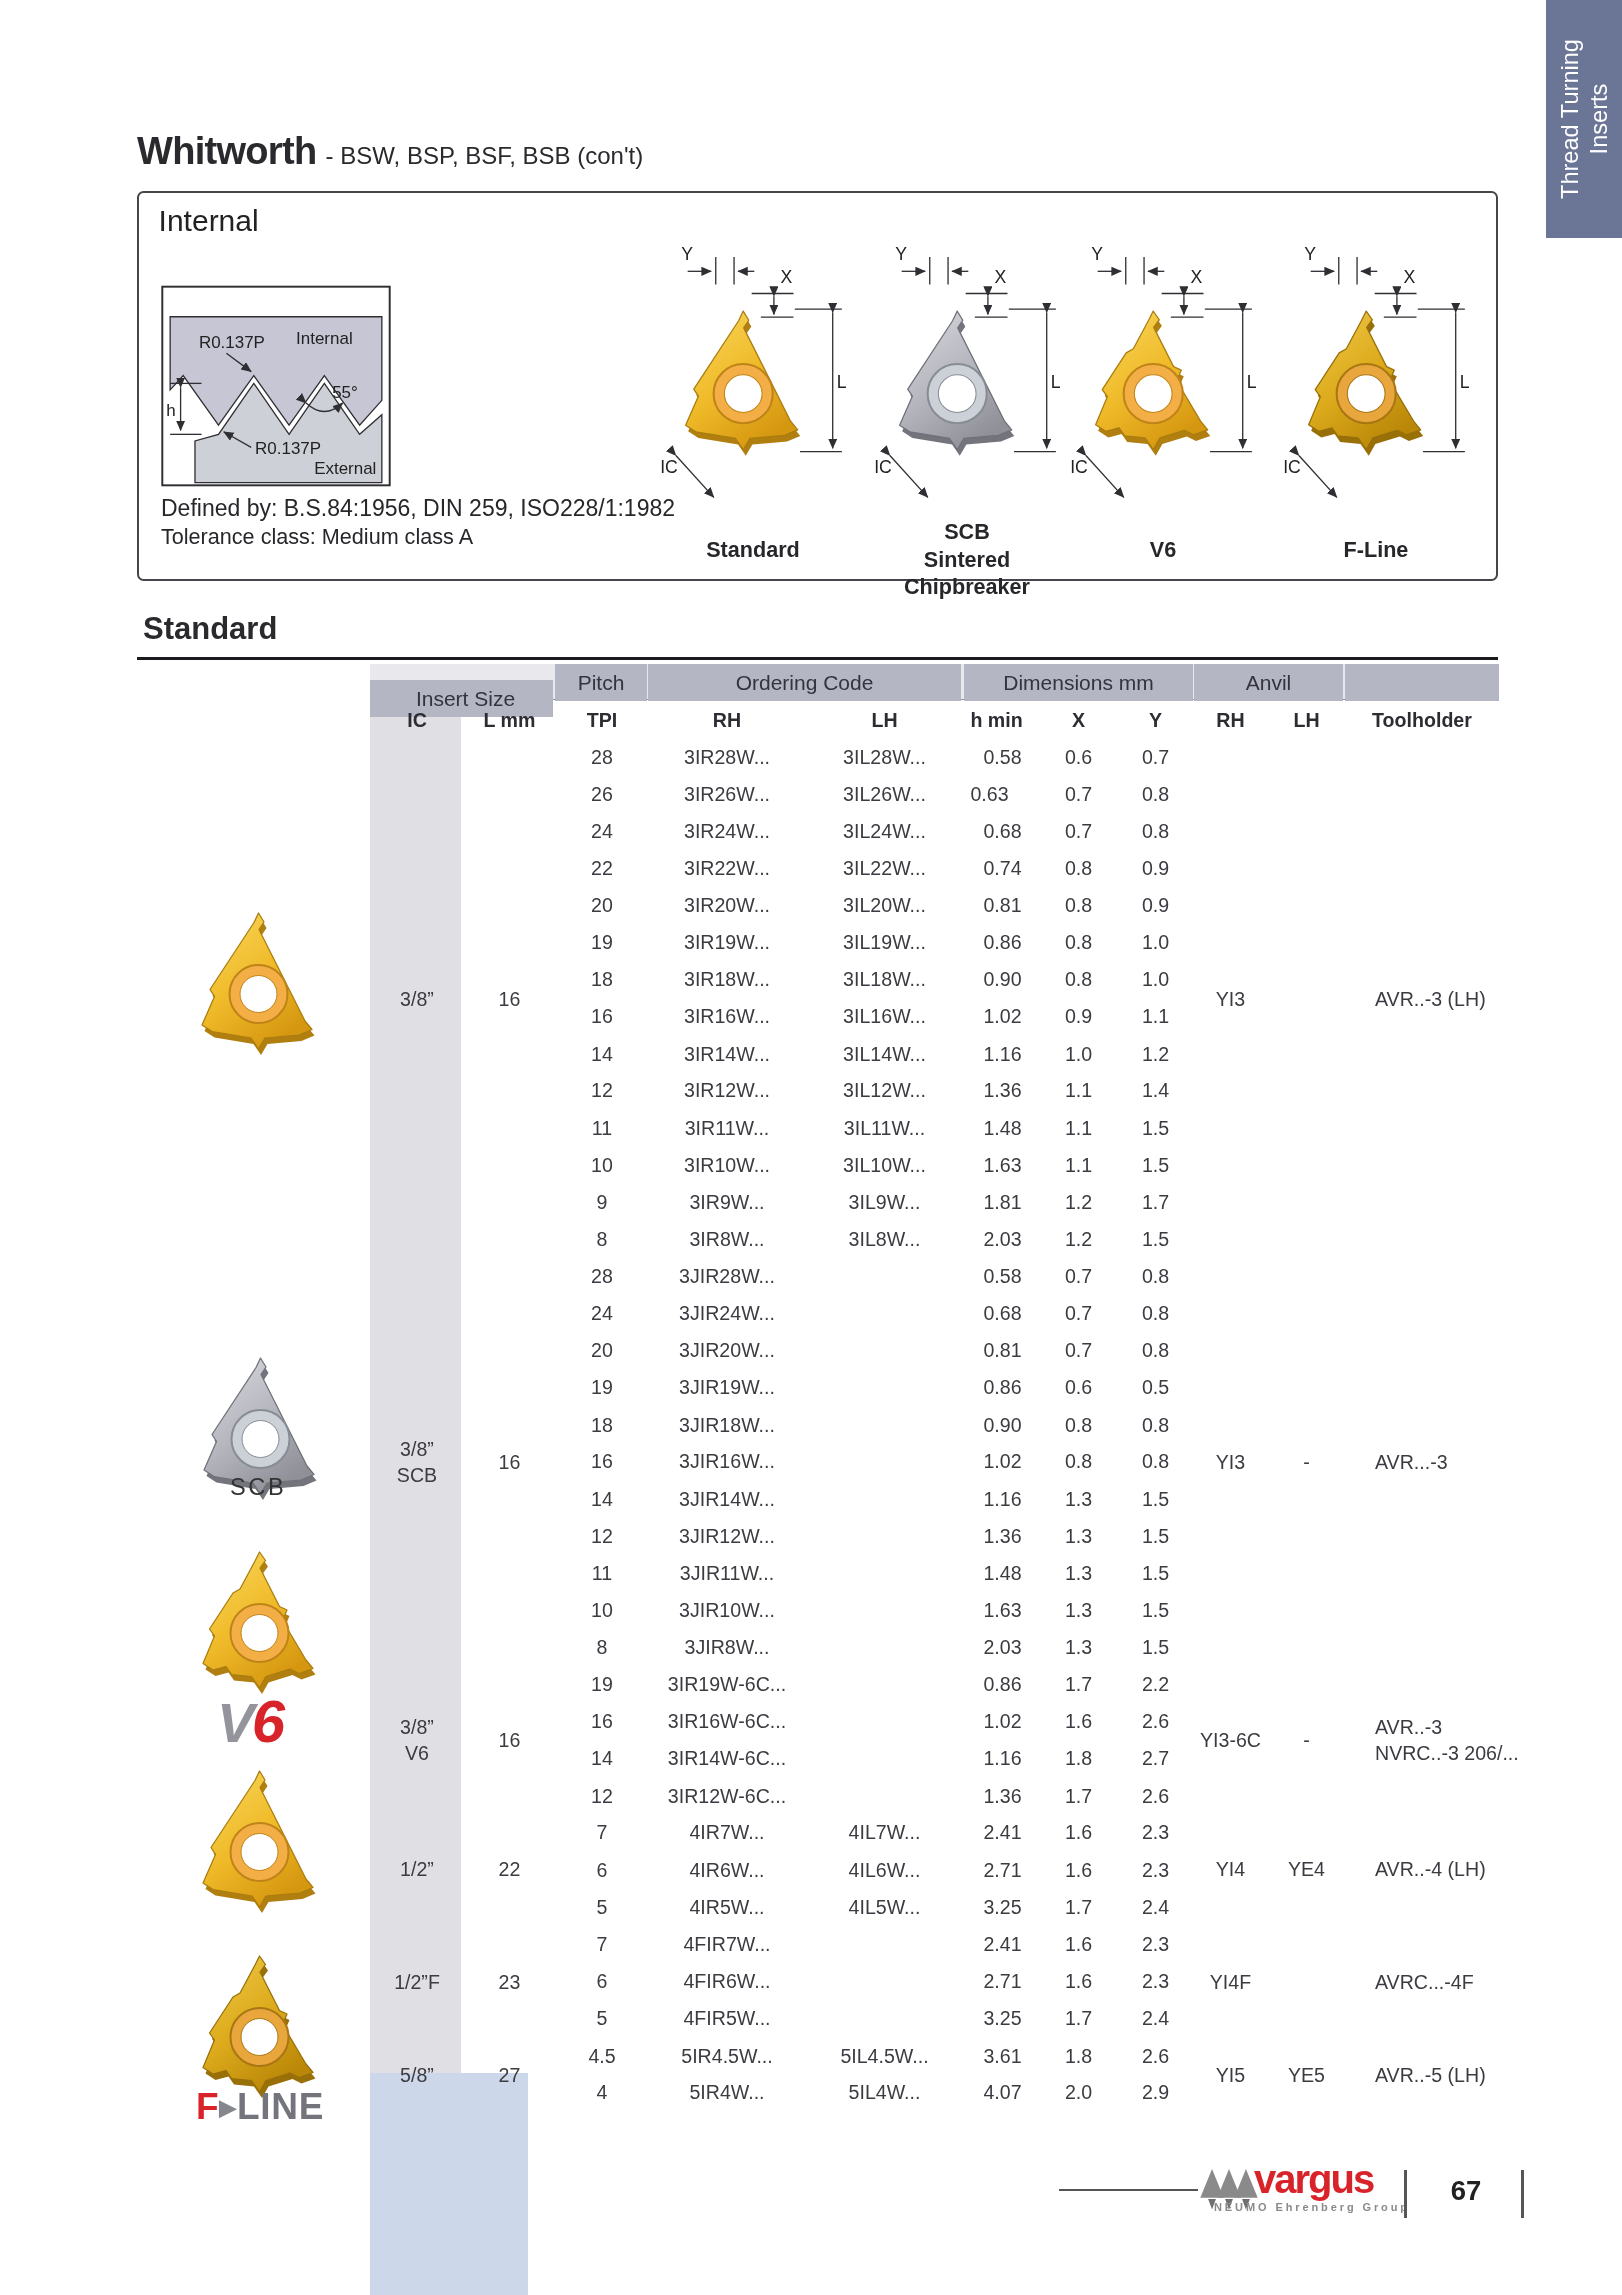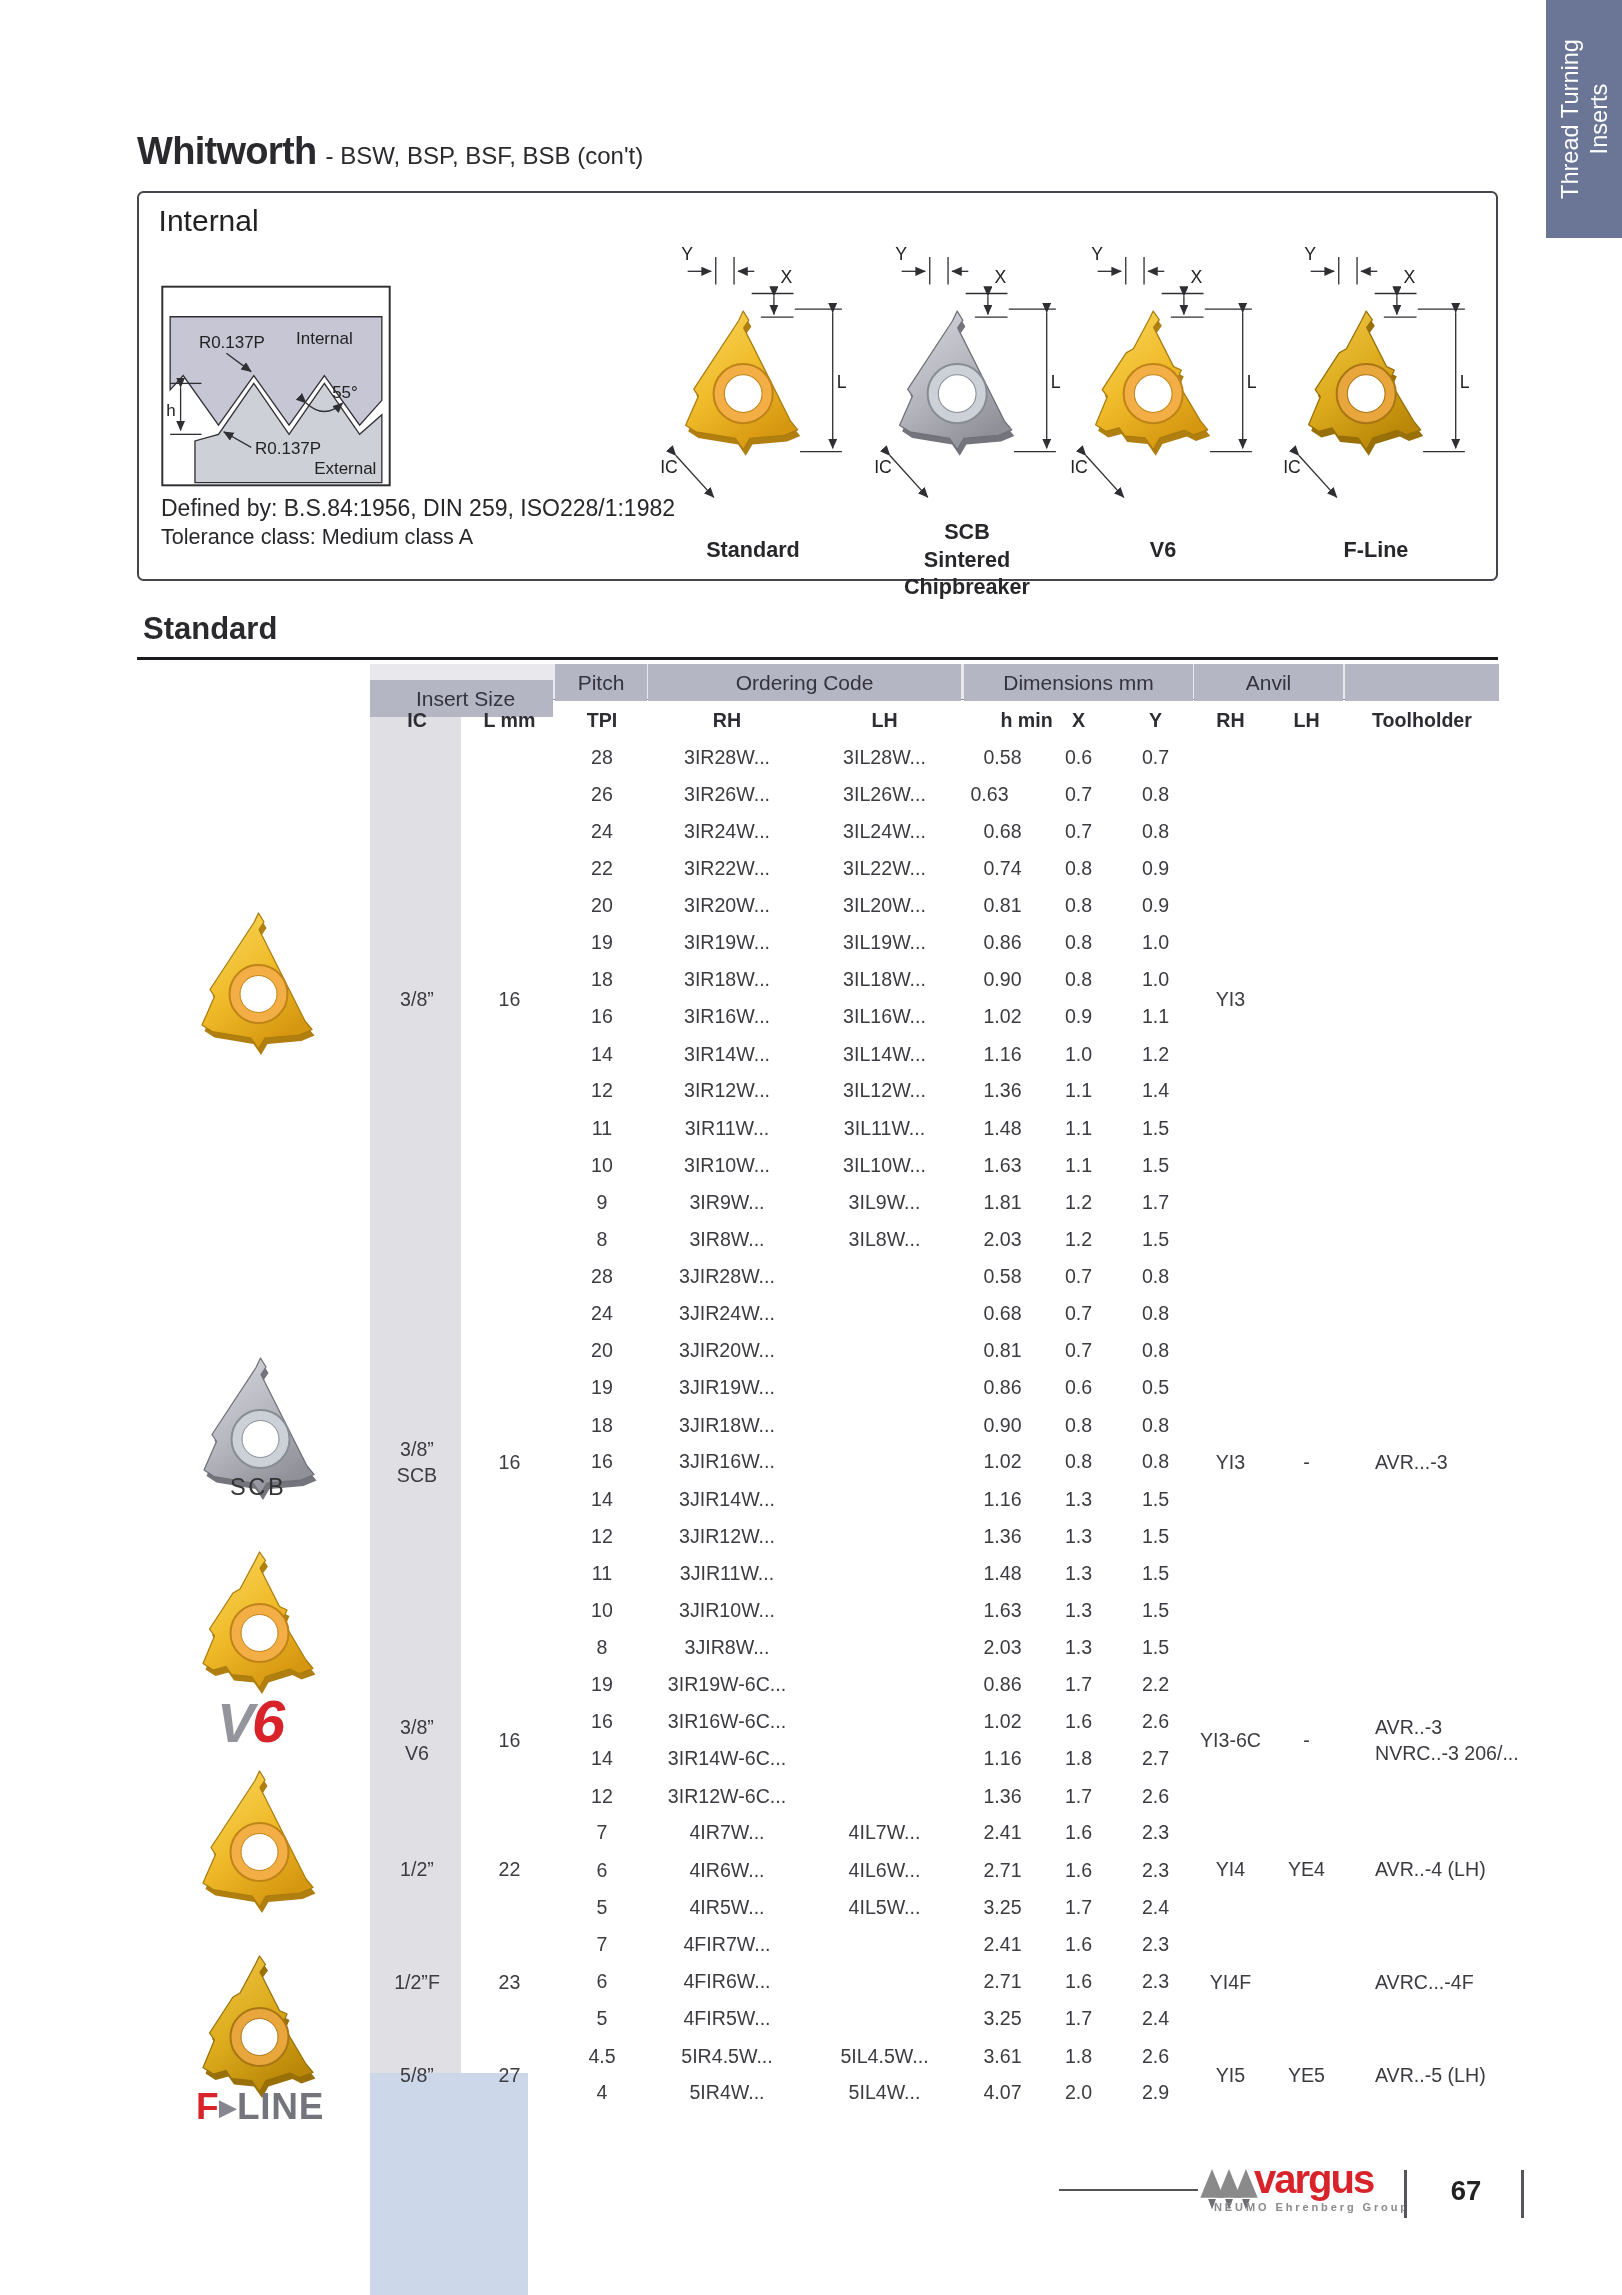--- a/index.html
+++ b/index.html
@@ -278,21 +278,21 @@
       <div class="band-cell" style="left: 278px; top: 0px; width: 313px; height: 37px; background: rgb(181, 182, 196);">Ordering Code</div>
       <div class="band-cell" style="left: 594px; top: 0px; width: 229px; height: 37px; background: rgb(181, 182, 196);">Dimensions mm</div>
       <div class="band-cell" style="left: 824px; top: 0px; width: 149px; height: 37px; background: rgb(181, 182, 196);">Anvil</div>
       <div class="band-cell" style="left: 975px; top: 0px; width: 154px; height: 37px; background: rgb(181, 182, 196);"></div>
       <div style="left: 0px; top: 39px; width: 1129px; height: 35px; background: rgb(233, 233, 237);"></div>
       <div class="sub-cell" style="left: 0px; top: 39px; width: 94px; height: 35px;">IC</div>
       <div class="sub-cell" style="left: 94px; top: 39px; width: 91px; height: 35px;">L mm</div>
       <div class="sub-cell" style="left: 185px; top: 39px; width: 94px; height: 35px;">TPI</div>
       <div class="sub-cell" style="left: 278px; top: 39px; width: 158px; height: 35px;">RH</div>
       <div class="sub-cell" style="left: 436px; top: 39px; width: 157px; height: 35px;">LH</div>
-      <div class="sub-cell" style="left: 618px; top: 39px; width: 77px; height: 35px;">h min</div>
+      <div class="sub-cell" style="left: 588px; top: 39px; width: 77px; height: 35px;">h min</div>
       <div class="sub-cell" style="left: 671px; top: 39px; width: 75px; height: 35px;">X</div>
       <div class="sub-cell" style="left: 746px; top: 39px; width: 79px; height: 35px;">Y</div>
       <div class="sub-cell" style="left: 824px; top: 39px; width: 73px; height: 35px;">RH</div>
       <div class="sub-cell" style="left: 898px; top: 39px; width: 77px; height: 35px;">LH</div>
       <div class="sub-cell" style="left: 975px; top: 39px; width: 154px; height: 35px;">Toolholder</div>
       <div style="left: 0px; top: 73px; width: 1129px; height: 1.3px; background: rgb(142, 142, 150);"></div>
       <div style="left: 94px; top: 75px; width: 91px; height: 1373px; background: rgb(223, 223, 228);"></div>
       <div style="left: 278px; top: 75px; width: 158px; height: 1373px; background: rgb(204, 215, 233);"></div>
       <div class="cell-txt" style="left: 185px; top: 75px; width: 94px; height: 37px;">28</div>
       <div class="cell-txt" style="left: 278px; top: 75px; width: 158px; height: 37px;">3IR28W...</div>
@@ -380,20 +380,23 @@
       <div class="cell-txt" style="left: 746px; top: 557px; width: 79px; height: 37px;">1.5</div>
       <div class="cell-txt" style="left: 0px; top: 75px; width: 94px; height: 520px; flex-direction: column; line-height: 1.35;">
         <div>3/8”</div>
       </div>
       <div class="cell-txt" style="left: 94px; top: 75px; width: 91px; height: 520px; flex-direction: column; line-height: 1.35;">
         <div>16</div>
       </div>
       <div class="cell-txt" style="left: 824px; top: 75px; width: 73px; height: 520px; flex-direction: column; line-height: 1.35;">
         <div>YI3</div>
       </div>
+      <div class="cell-txt" style="left: 975px; top: 75px; width: 154px; height: 520px; flex-direction: column; line-height: 1.35; padding-left: 30px; align-items: flex-start; justify-content: center;">
+        <div style="align-self: flex-start;">AVR..-3 (LH)</div>
+      </div>
       <div class="cell-txt" style="left: 185px; top: 594px; width: 94px; height: 37px;">28</div>
       <div class="cell-txt" style="left: 278px; top: 594px; width: 158px; height: 37px;">3JIR28W...</div>
       <div class="cell-txt" style="left: 594px; top: 594px; width: 77px; height: 37px;">0.58</div>
       <div class="cell-txt" style="left: 671px; top: 594px; width: 75px; height: 37px;">0.7</div>
       <div class="cell-txt" style="left: 746px; top: 594px; width: 79px; height: 37px;">0.8</div>
       <div class="cell-txt" style="left: 185px; top: 631px; width: 94px; height: 37px;">24</div>
       <div class="cell-txt" style="left: 278px; top: 631px; width: 158px; height: 37px;">3JIR24W...</div>
       <div class="cell-txt" style="left: 594px; top: 631px; width: 77px; height: 37px;">0.68</div>
       <div class="cell-txt" style="left: 671px; top: 631px; width: 75px; height: 37px;">0.7</div>
       <div class="cell-txt" style="left: 746px; top: 631px; width: 79px; height: 37px;">0.8</div>

